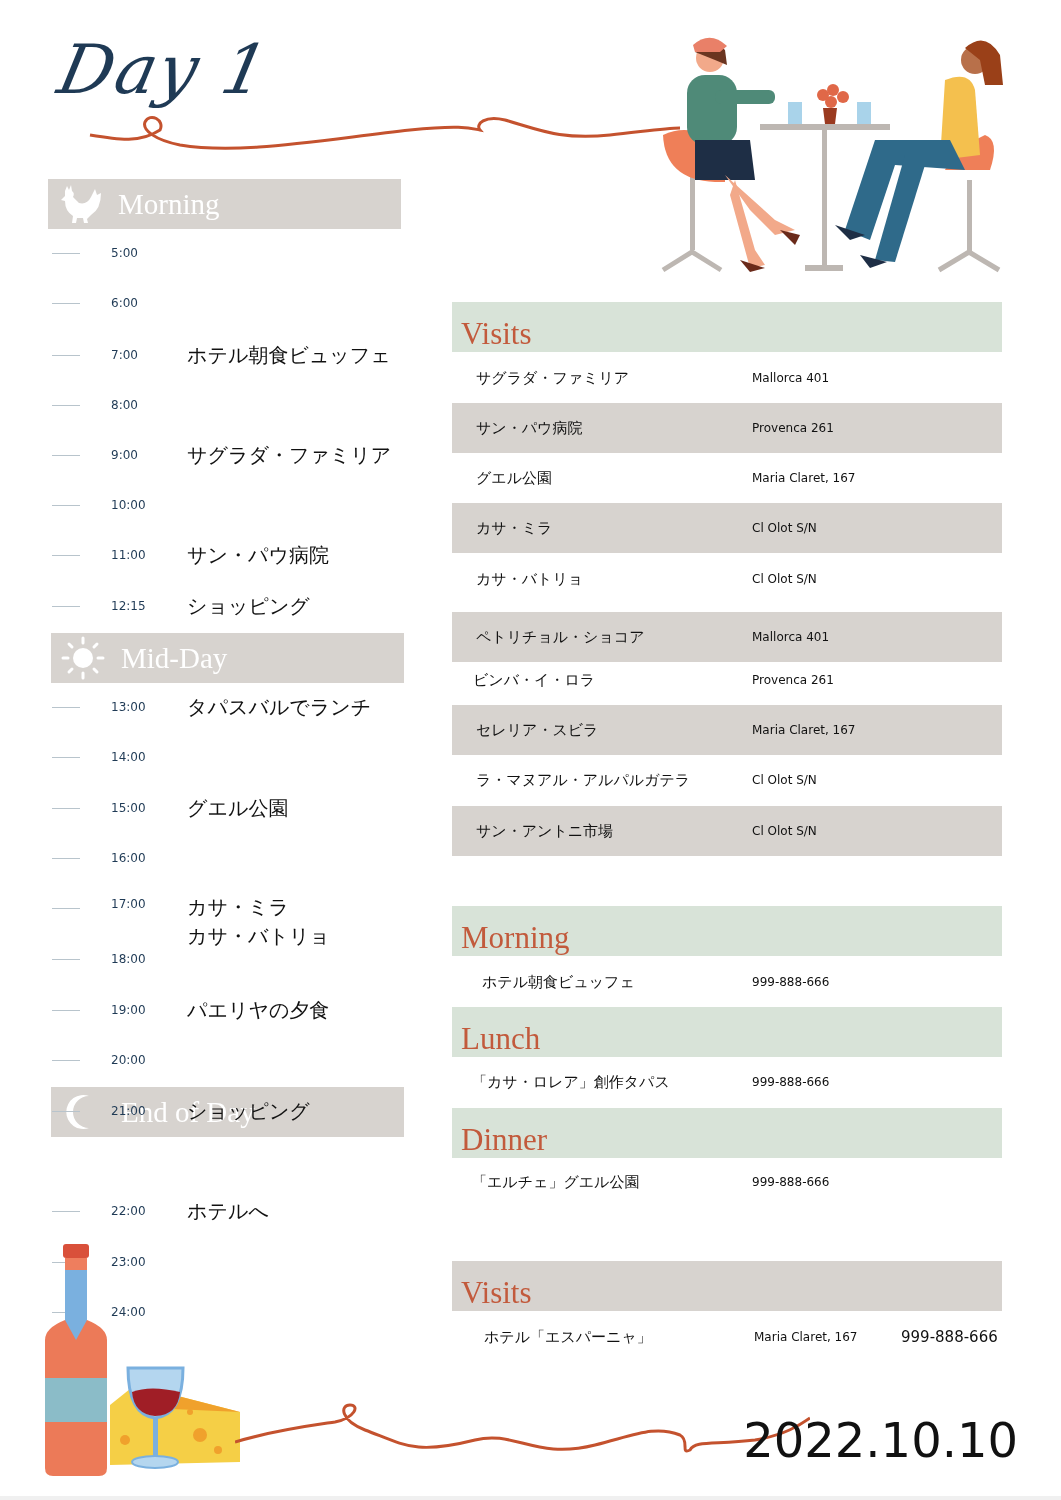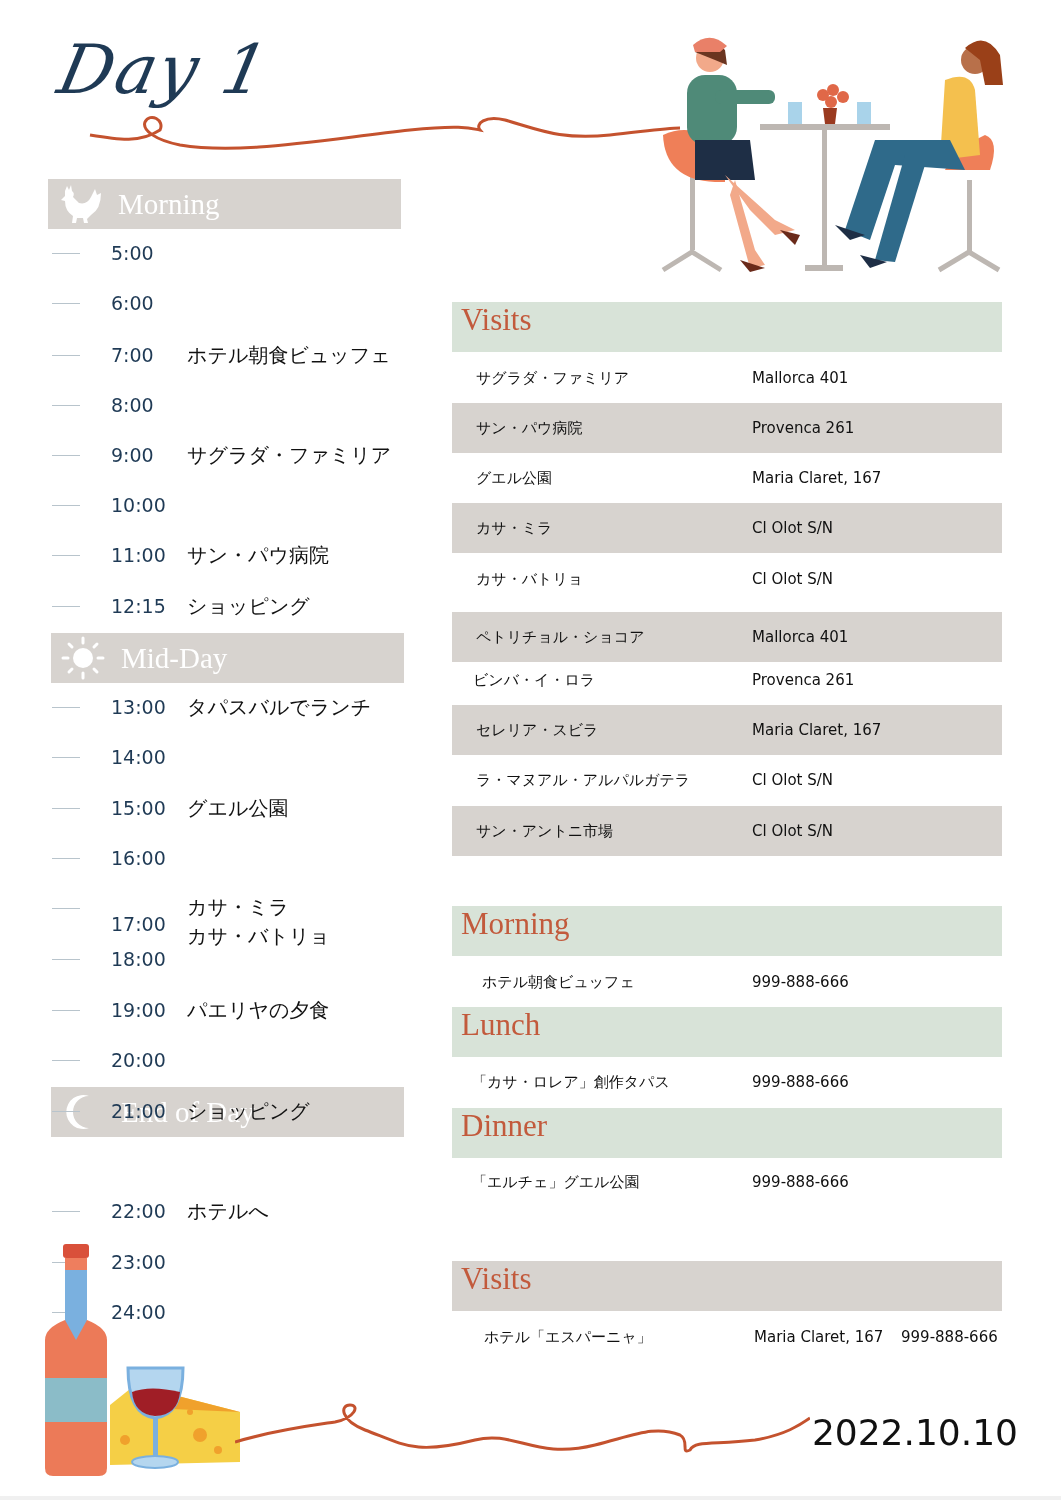--- a/index.html
+++ b/index.html
@@ -14,37 +14,37 @@
 
   
   .section-bar { position: absolute; left: 48px; width: 353px; height: 50px; background: #d7d3cf;
                  display: flex; align-items: center; }
   .section-bar .label { font-family: "Liberation Serif", "DejaVu Serif", serif; font-size: 29px;
                         color: #ffffff; margin-left: 12px; }
   .section-bar .icon { width: 52px; height: 50px; display: flex; align-items: center; justify-content: center; margin-left: 6px; }
 
   .time-row { position: absolute; left: 52px; height: 30px; display: flex; align-items: center; }
   .time-row .dash { width: 28px; height: 1px; background: #b8c4cc; margin-right: 31px; }
-  .time-row .time { width: 76px; font-size: 19px; color: #1f3a55; font-family: "DejaVu Sans", sans-serif; }
+  .time-row .time { width: 76px; font-size: 12px; color: #1f3a55; font-family: "DejaVu Sans", sans-serif; }
   .time-row .event { font-size: 20px; color: #111; white-space: pre; line-height: 29px; }
 
   
-  .header-bar { position: absolute; left: 452px; width: 550px; height: 50px; display: flex; align-items: flex-start; }
+  .header-bar { position: absolute; left: 452px; width: 550px; height: 50px; display: flex; align-items: flex-end; }
   .header-bar.green { background: #d8e3d8; }
   .header-bar.grey { background: #d7d3cf; }
   .header-bar .h-label { font-family: "Liberation Serif", "DejaVu Serif", serif; font-size: 31px;
                          color: #c25a3c; margin-left: 9px; }
 
   .table-row { position: absolute; left: 452px; width: 550px; height: 50px; display: flex; align-items: center; }
   .table-row.shaded { background: #d7d3cf; }
   .table-row .c1 { position: absolute; left: 24px; font-size: 15px; color: #111; }
-  .table-row .c2 { position: absolute; left: 300px; font-size: 15px; color: #111; font-family: "DejaVu Sans", sans-serif; }
+  .table-row .c2 { position: absolute; left: 300px; font-size: 12px; color: #111; font-family: "DejaVu Sans", sans-serif; }
   .table-row .c3 { position: absolute; left: 449px; font-size: 15px; color: #111; }
 
-  .date { right: 43px; top: 1412px; font-size: 36px; color: #111; font-family: "DejaVu Sans", sans-serif; letter-spacing: 0px; }
+  .date { right: 43px; top: 1412px; font-size: 48px; color: #111; font-family: "DejaVu Sans", sans-serif; letter-spacing: 0px; }
   .bottom-line { left: 0; top: 1496px; width: 1061px; height: 4px; background: #f0f0f0; }
 </style>
 </head>
 <body>
 
 <div class="abs day-title">Day 1</div>
 
 <svg class="abs" style="left:80px;top:110px" width="600" height="60">
   <path d="M10,25 C40,30 60,33 80,20 C85,10 70,2 65,12 C62,20 75,30 100,35 C160,45 240,30 330,20 C380,15 390,18 400,20 C395,14 405,5 425,10 C460,20 480,30 530,25 C560,22 585,18 600,18" fill="none" stroke="#c4522e" stroke-width="3"></path>
 </svg>
@@ -175,21 +175,21 @@
     <span class="time">15:00</span>
     <span class="event">グエル公園</span>
   </div>
 <div class="time-row" style="top:843px">
     <span class="dash"></span>
     <span class="time">16:00</span>
     <span class="event"></span>
   </div>
 <div class="time-row" style="top:893px;align-items:flex-start;height:60px">
     <span class="dash" style="margin-top:15px"></span>
-    <span class="time" style="margin-top:20px">17:00</span>
+    <span class="time" style="margin-top:4px">17:00</span>
     <span class="event">カサ・ミラ
 カサ・バトリョ</span>
   </div>
 <div class="time-row" style="top:944px">
     <span class="dash"></span>
     <span class="time">18:00</span>
     <span class="event"></span>
   </div>
 <div class="time-row" style="top:995px">
     <span class="dash"></span>

